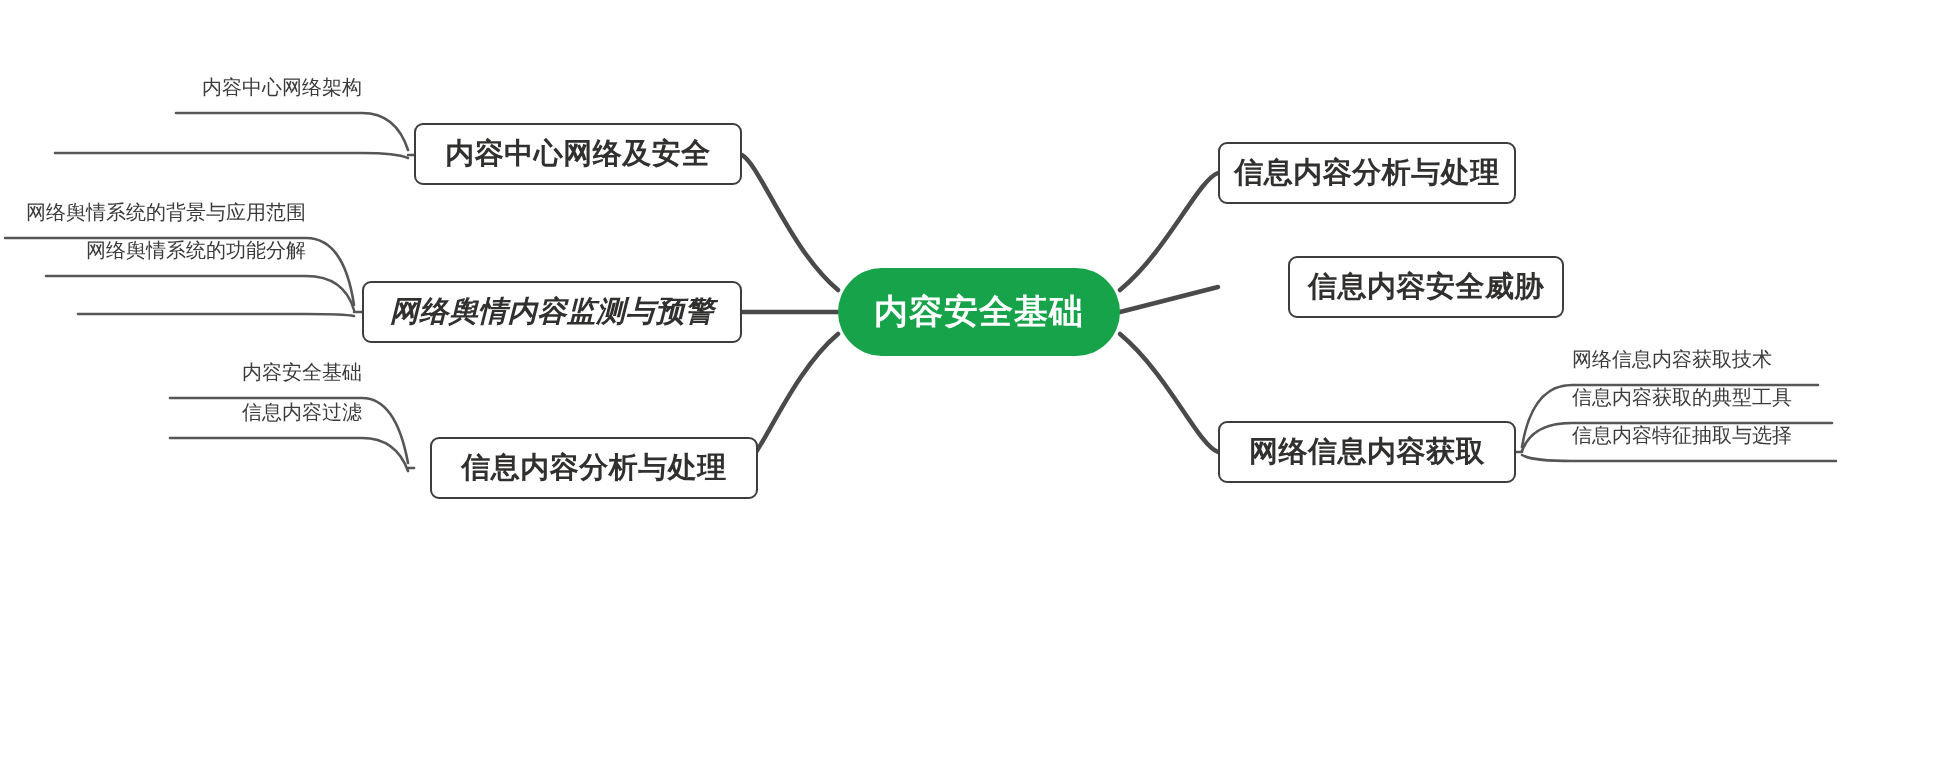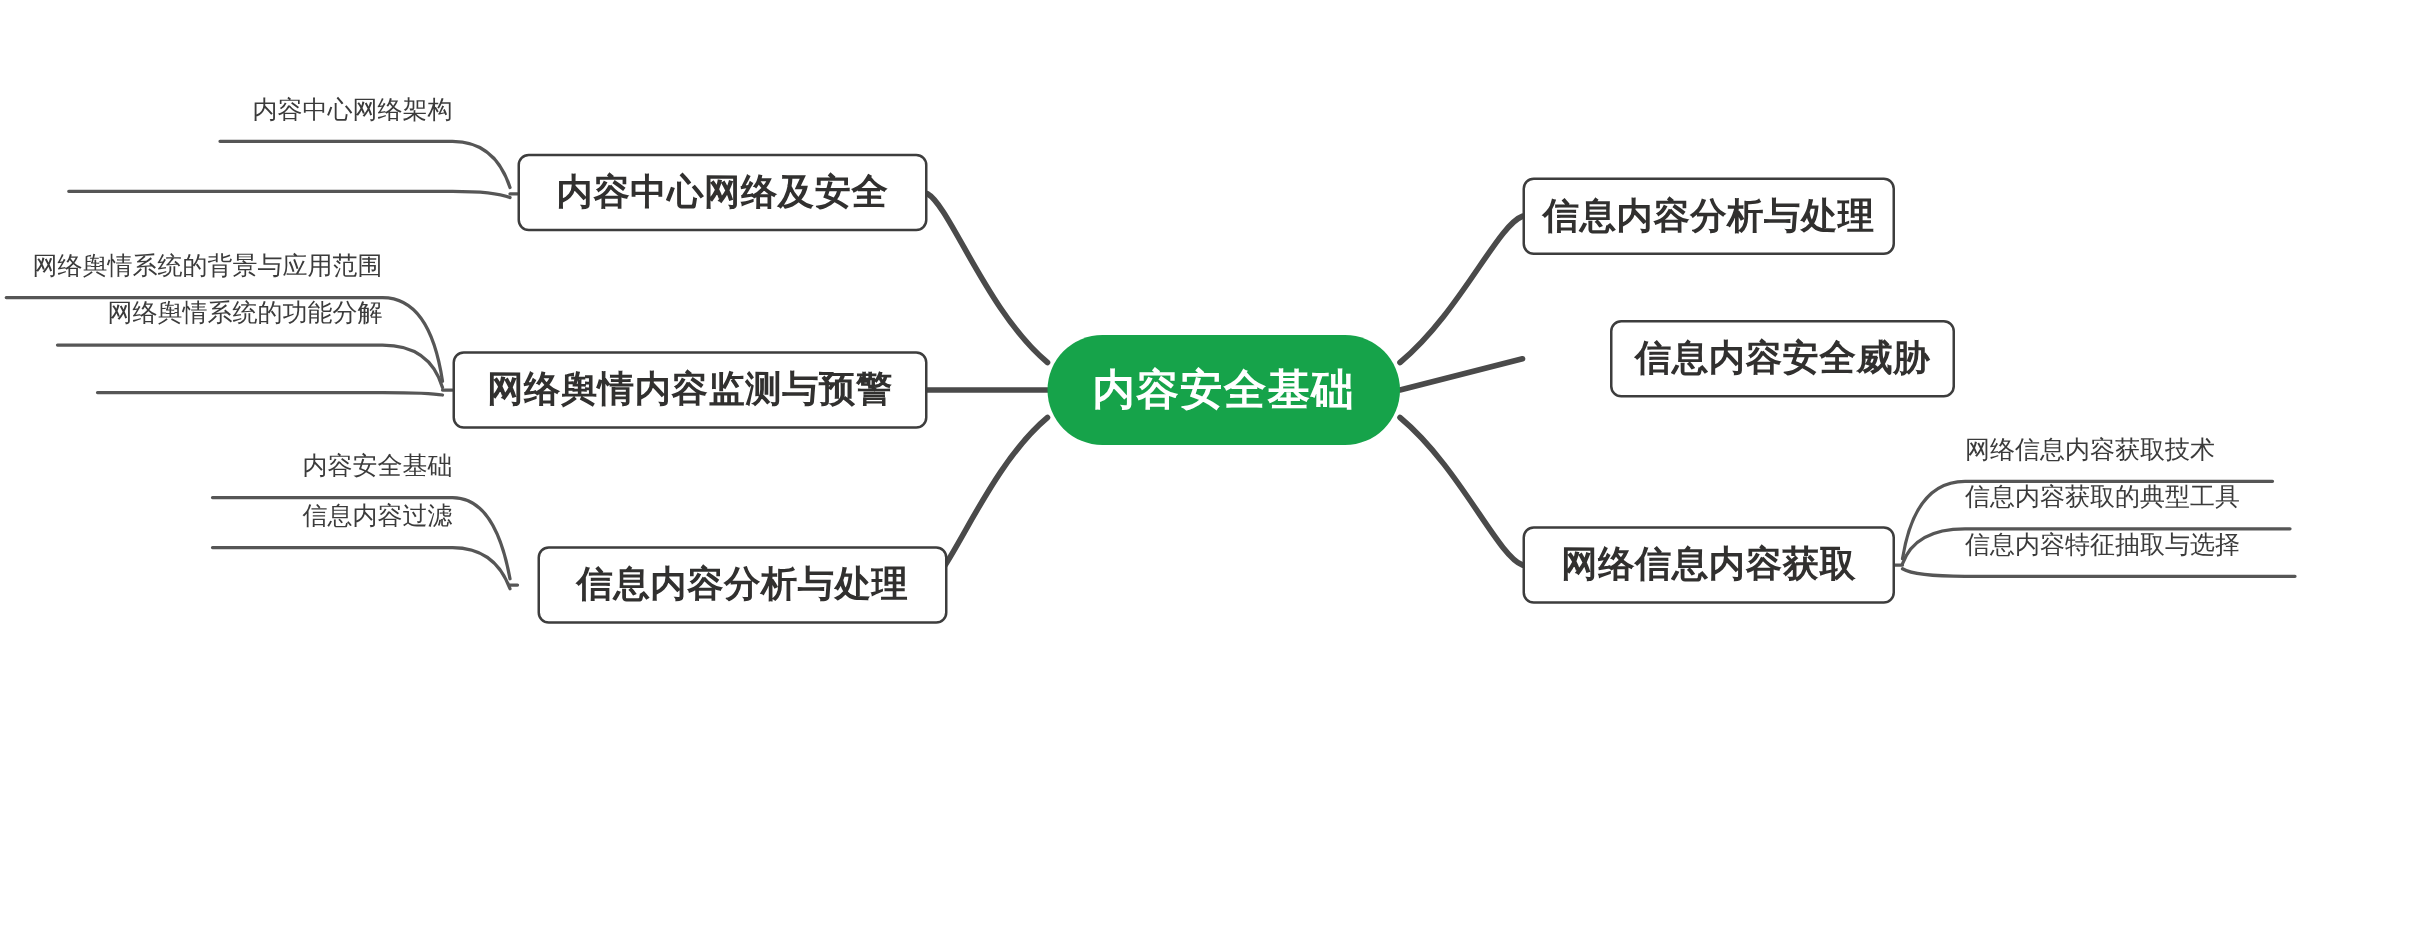--- a/index.html
+++ b/index.html
@@ -107,21 +107,21 @@
   </svg>
 
   <div class="node node-root" style="left:838px; top:268px; width:282px; height:88px;">
     <span>内容安全基础</span>
   </div>
 
   <div class="node node-branch" style="left:414px; top:123px; width:328px; height:62px;">
     <span>内容中心网络及安全</span>
   </div>
 
-  <div class="node node-branch" style="left:362px; top:281px; width:380px; height:62px;">
+  <div class="node node-branch" style="left:362px; top:281px; width:380px; height:62px;font-style:italic;">
     <span>网络舆情内容监测与预警</span>
   </div>
 
   <div class="node node-branch" style="left:414px; top:437px; width:328px; height:62px;margin-left:16px;">
     <span>信息内容分析与处理</span>
   </div>
 
   <div class="node node-branch" style="left:1218px; top:142px; width:298px; height:62px;">
     <span>信息内容分析与处理</span>
   </div>

